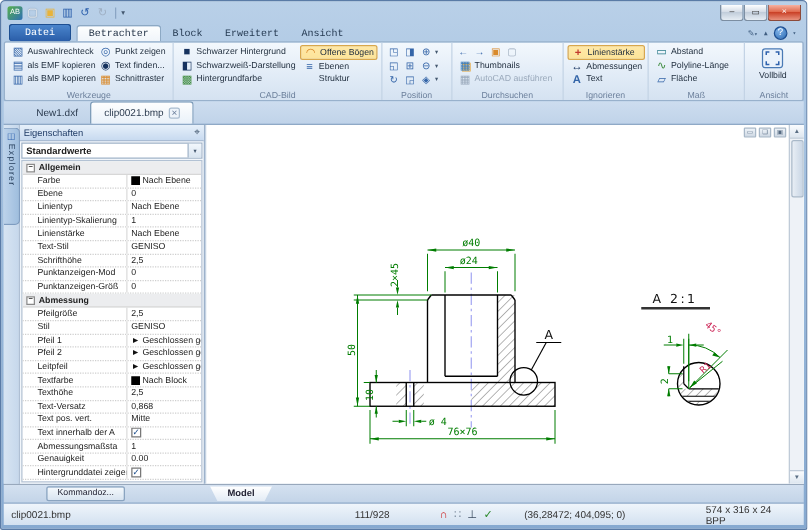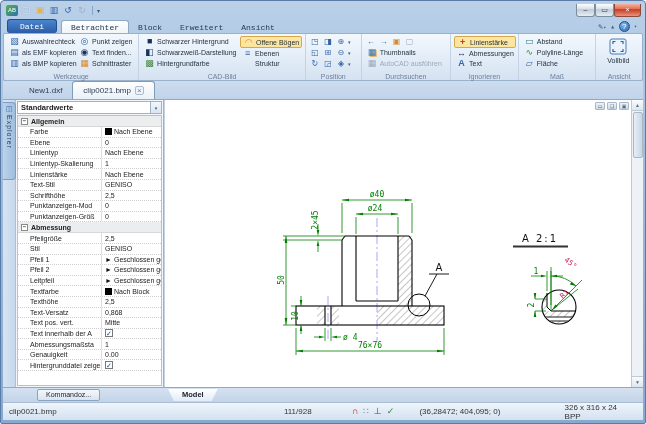--- a/index.html
+++ b/index.html
@@ -346,20 +346,24 @@
 
   <div class="main">
     <div class="expstrip">
       <div class="exptab">
         <span class="eic">◫</span>
         <span class="vtext">Explorer</span>
       </div>
     </div>
 
     <div class="props">
+      <div class="phdr">
+        <span>Eigenschaften</span>
+        <span class="pin">⌖</span>
+      </div>
       <div class="pselect">
         <span>Standardwerte</span>
         <span class="dd">▾</span>
       </div>
       <div id="prop-grid">
           <div class="pgroup">
             <div class="pgbox">−</div>
             <span>Allgemein</span>
           </div>
           <div class="prow">
@@ -663,15 +667,15 @@
   <div class="statusbar">
     <span class="sb-file">clip0021.bmp</span>
     <span class="sb-counter">111/928</span>
     <span class="sb-icons">
       <span class="sic magnet">∩</span>
       <span class="sic grid">∷</span>
       <span class="sic ortho">⊥</span>
       <span class="sic ok">✓</span>
     </span>
     <span class="sb-coords">(36,28472; 404,095; 0)</span>
-    <span class="sb-res">326 x 316 x 24 BPP</span>
+    <span class="sb-res">574 x 316 x 24 BPP</span>
   </div>
 </div>
 
 </body></html>

